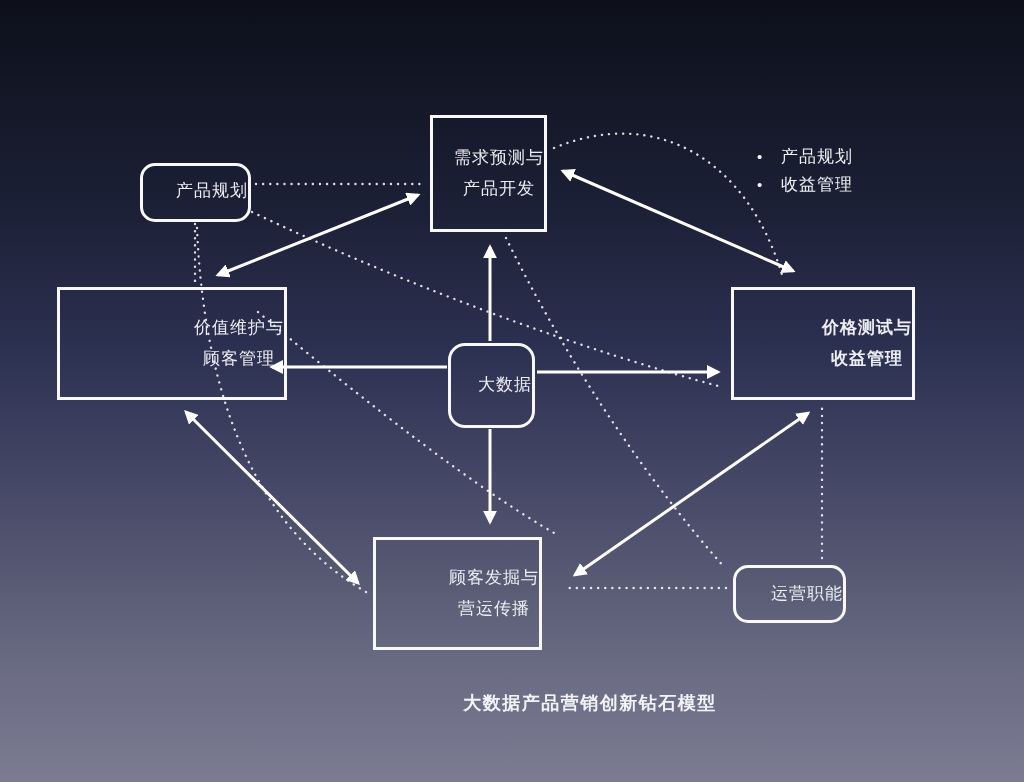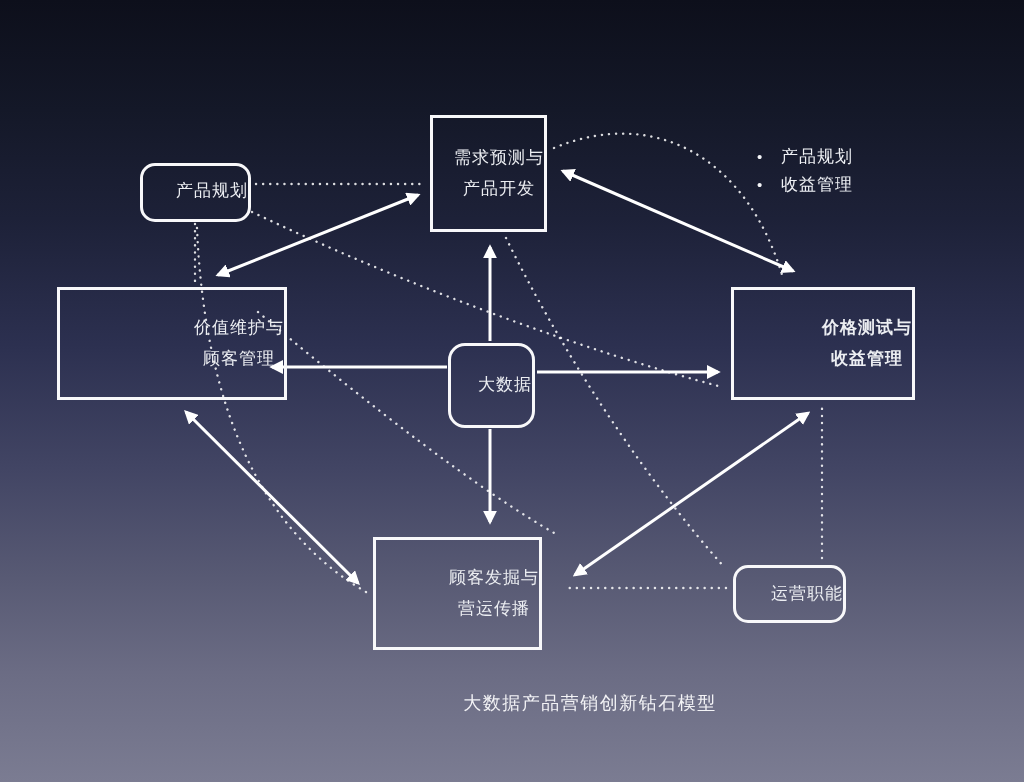--- a/index.html
+++ b/index.html
@@ -31,21 +31,21 @@
   .node-customer{left:373px;top:537px;width:169px;height:113px;}
   .node-ops{left:733px;top:565px;width:113px;height:58px;}
   .bullets{
     position:absolute;left:757px;top:142px;z-index:2;
     color:#eef0f4;font-size:17px;letter-spacing:1px;
   }
   .bullet-item{display:flex;align-items:center;height:28px;}
   .bullet-dot{width:24px;font-size:15px;color:#f4f5f8;}
   .caption{
     position:absolute;left:400px;top:691px;width:380px;z-index:2;
-    text-align:center;color:#f3f3f6;font-size:18px;letter-spacing:1.5px;
+    text-align:center;color:#f3f3f6;font-size:18px;letter-spacing:1.5px;font-weight:bold;
   }
 </style>
 </head>
 <body>
 
 <div class="canvas">
 
   <svg class="wires" width="1024" height="782" viewBox="0 0 1024 782">
     <defs>
       <marker id="ah" viewBox="0 0 10 10" refX="8" refY="5" markerWidth="4.6" markerHeight="4.6" orient="auto-start-reverse" markerUnits="strokeWidth">

